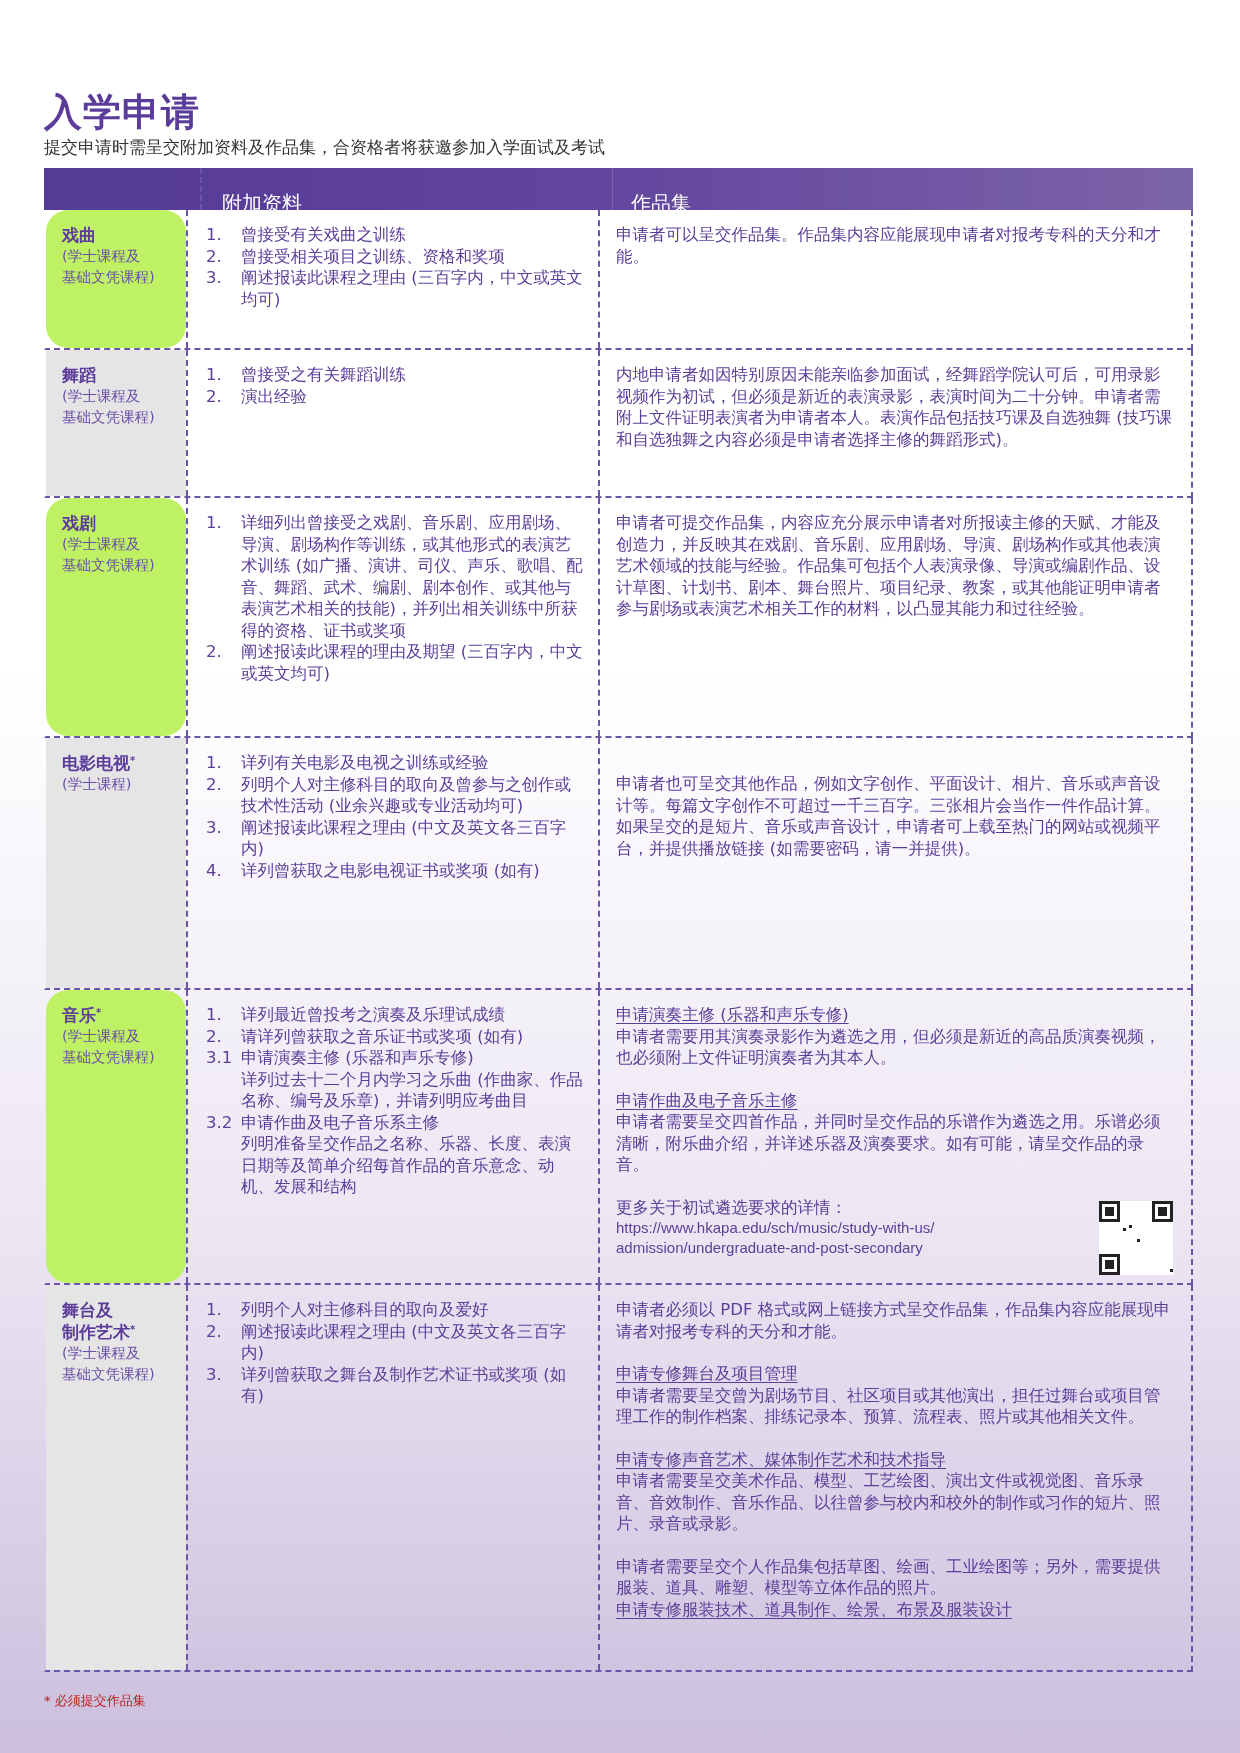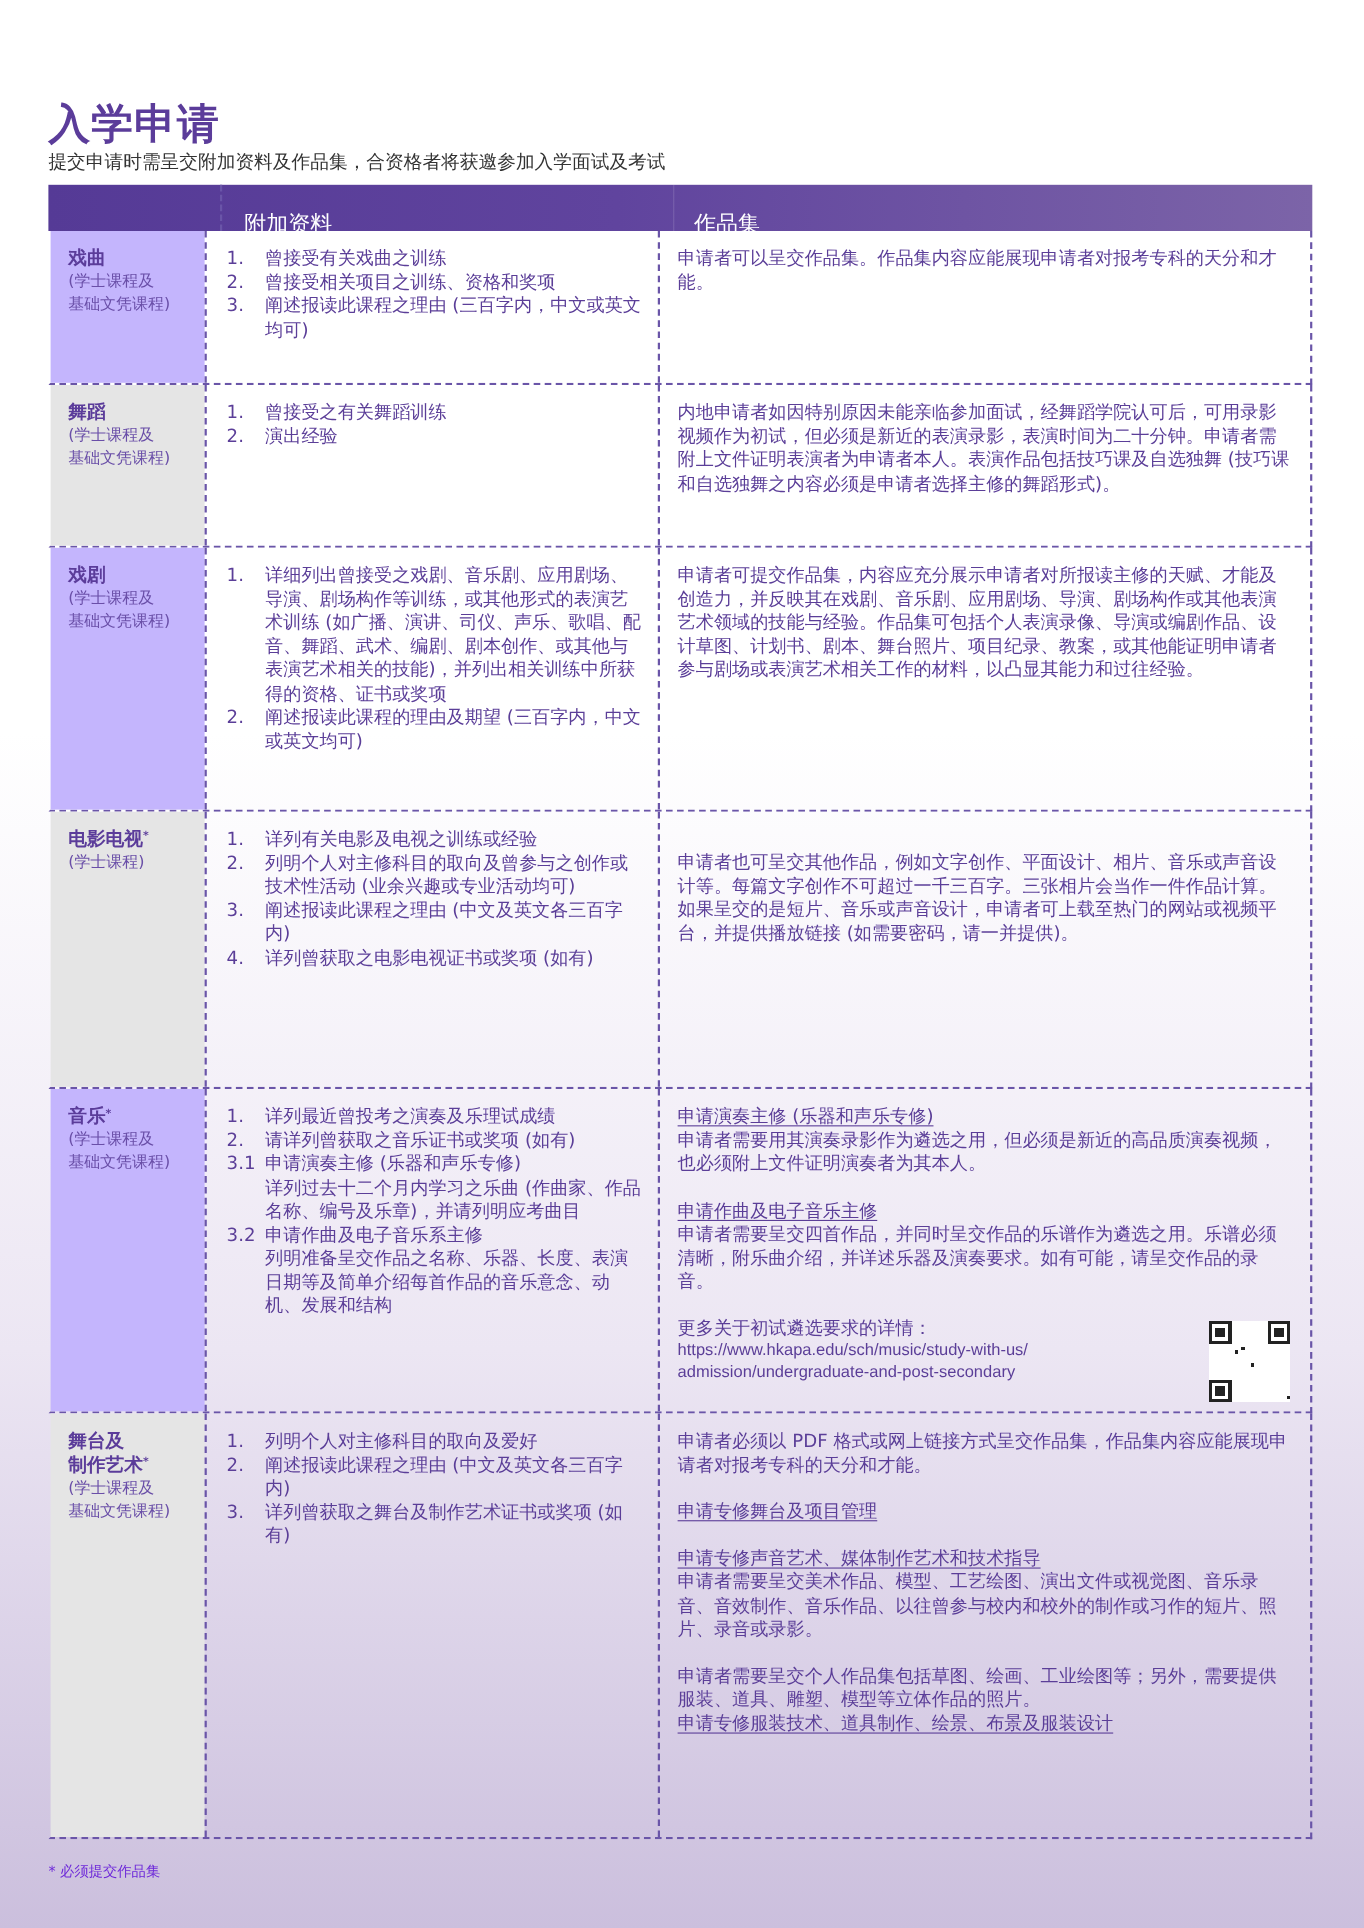--- a/index.html
+++ b/index.html
@@ -32,40 +32,40 @@
   .head .c2 { flex: 1; padding-left: 18px; box-sizing: border-box; line-height: 42px; border-left: 1px solid rgba(255,255,255,0.15); }
   .row {
     display: flex; border-bottom: 2px dashed #6a55a8;
     border-left: 2px dashed transparent; border-right: 2px dashed #6a55a8;
     box-sizing: border-box;
   }
   .cell { box-sizing: border-box; font-size: 16.5px; line-height: 21.5px; }
   .c0 {
     width: 140px; padding: 14px 0 0 16px;
   }
-  .c0.cyan { background: #c4b5fd; }
+  .c0.cyan { background: #bef264; border-radius: 22px; }
   .c0.grey { background: #e5e5e5; }
   .c1 { width: 412px; padding: 14px 12px 0 18px; border-left: 2px dashed #6a55a8; }
   .c2 { flex: 1; padding: 14px 16px 4px 16px; border-left: 2px dashed #6a55a8; }
   .prog-name { font-weight: bold; font-size: 17px; color: #5b3c9a; line-height: 22px; }
   .prog-name sup { font-size: 10px; vertical-align: top; position: relative; top: -2px; }
   .prog-level { font-size: 14.5px; color: #6a4fa8; line-height: 21px; }
   ol.items { list-style: none; margin: 0; padding: 0; }
   ol.items li { display: flex; }
   .num { width: 35px; flex-shrink: 0; color: #5b3e98; }
   .txt { flex: 1; }
   .para { margin: 0; }
   .gap { height: 21px; }
   .sub-heading { text-decoration: underline; text-underline-offset: 3px; }
   .url { font-size: 15px; line-height: 20px; font-family: "Liberation Sans", sans-serif; }
   .qr {
     position: absolute; right: 18px; bottom: 8px; width: 74px; height: 74px;
   }
   .footnote {
-    position: absolute; left: 44px; top: 1692px; font-size: 13px; color: #6d28d9;
+    position: absolute; left: 44px; top: 1692px; font-size: 13px; color: #b91c1c;
   }
 </style>
 </head>
 <body>
 
 <h1 class="page-title">入学申请</h1>
 <div class="subtitle">提交申请时需呈交附加资料及作品集，合资格者将获邀参加入学面试及考试</div>
 
 <div class="table">
   <div class="head">
@@ -256,20 +256,21 @@
             <li>
               <span class="num">3.</span>
               <span class="txt">详列曾获取之舞台及制作艺术证书或奖项 (如有)</span>
             </li>
           </ol>
         </div>
         <div class="cell c2" style="position: relative;">
           <p class="para">申请者必须以 PDF 格式或网上链接方式呈交作品集，作品集内容应能展现申请者对报考专科的天分和才能。</p>
           <div class="gap"></div>
           <p class="para sub-heading">申请专修舞台及项目管理</p>
+          <p class="para">申请者需要呈交曾为剧场节目、社区项目或其他演出，担任过舞台或项目管理工作的制作档案、排练记录本、预算、流程表、照片或其他相关文件。</p>
           <div class="gap"></div>
           <p class="para sub-heading">申请专修声音艺术、媒体制作艺术和技术指导</p>
           <p class="para">申请者需要呈交美术作品、模型、工艺绘图、演出文件或视觉图、音乐录音、音效制作、音乐作品、以往曾参与校内和校外的制作或习作的短片、照片、录音或录影。</p>
           <div class="gap"></div>
           <p class="para">申请者需要呈交个人作品集包括草图、绘画、工业绘图等；另外，需要提供服装、道具、雕塑、模型等立体作品的照片。</p>
           <p class="para sub-heading">申请专修服装技术、道具制作、绘景、布景及服装设计</p>
         </div>
       </div>
     </div>
 </div>

